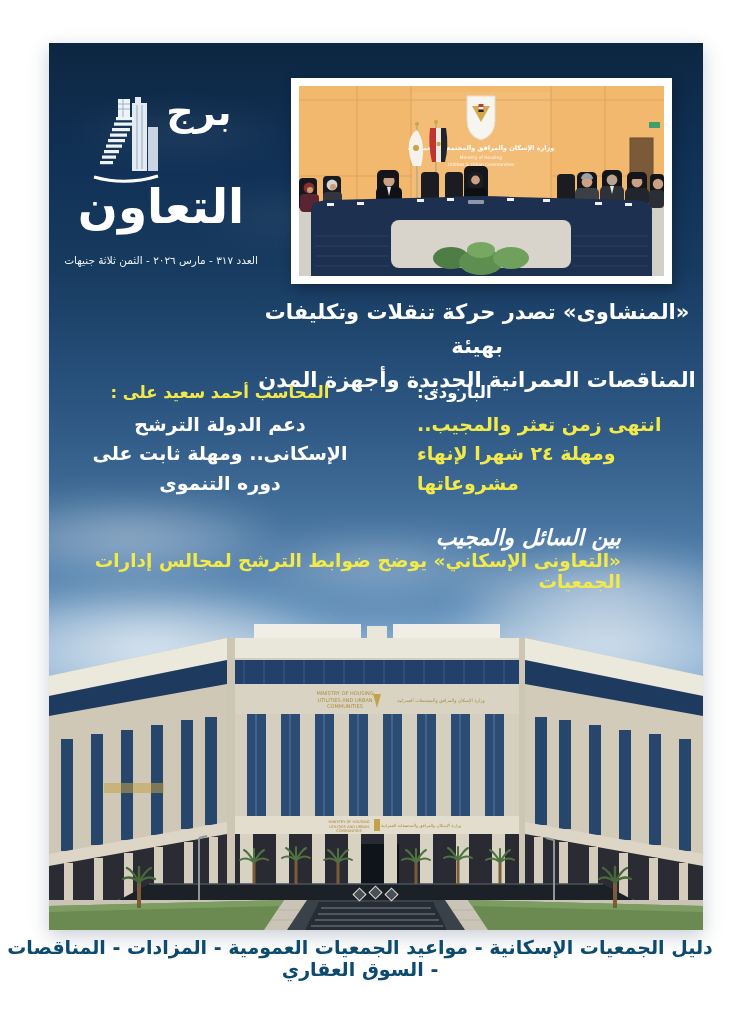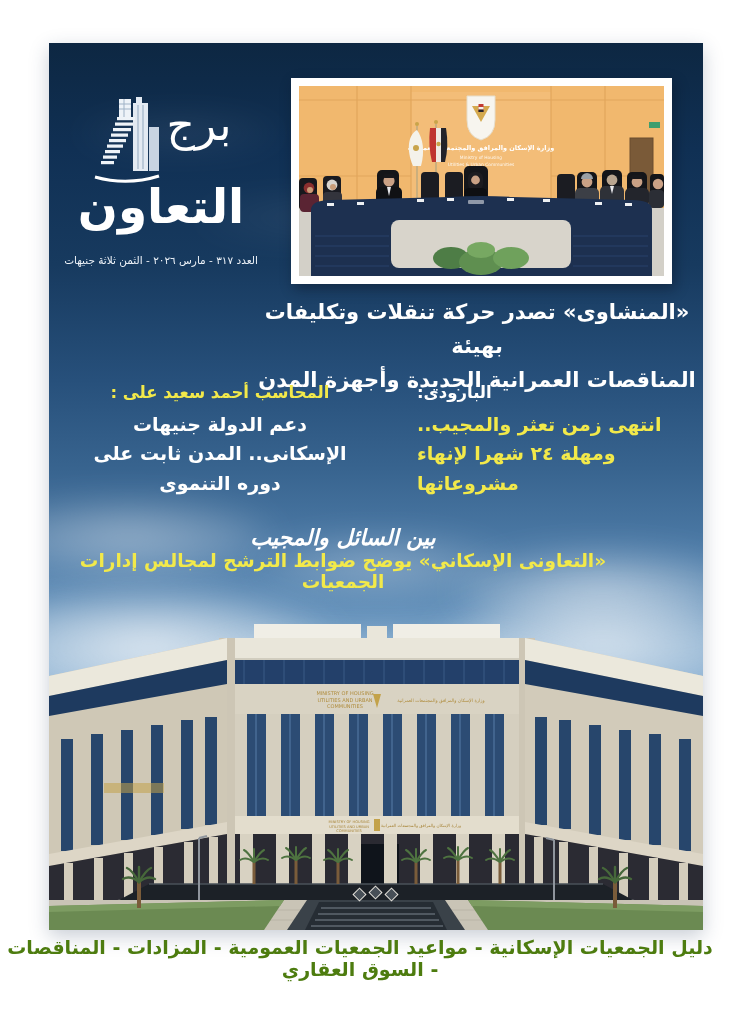--- a/index.html
+++ b/index.html
@@ -20,46 +20,46 @@
   .cloud.c3{right:-50px;top:505px;width:300px;height:85px;opacity:.55;}
   .cloud.c4{left:-90px;top:545px;width:380px;height:120px;opacity:.85;}
   .cloud.c5{right:-70px;top:548px;width:340px;height:110px;opacity:.8;}
   .cloud.c6{left:120px;top:585px;width:420px;height:90px;opacity:.5;}
   .cloud.c7{left:20px;top:70px;width:220px;height:40px;opacity:.10;}
   .cloud.c8{left:140px;top:150px;width:240px;height:50px;opacity:.08;}
 
   .masthead{position:absolute;left:8px;top:50px;width:208px;color:#fff;text-align:center;}
   .logo-row{display:flex;align-items:flex-start;justify-content:center;gap:4px;}
   .logo-icon{display:block;}
-  .logo-word1{font-size:44px;font-weight:normal;line-height:1;margin-top:10px;}
+  .logo-word1{font-size:38px;font-weight:bold;line-height:1;}
   .logo-word2{font-size:47px;font-weight:bold;line-height:1;margin-top:-10px;letter-spacing:1px;}
   .issue-line{font-size:10.5px;margin-top:24px;white-space:nowrap;color:#eef3f9;}
 
   .photo-frame{
     position:absolute;left:242px;top:35px;width:365px;height:190px;
     background:#ffffff;padding:8px;box-shadow:3px 5px 12px rgba(10,20,35,.45);
   }
   .photo-frame svg{display:block;}
   .headline-main{position:absolute;right:6px;top:252px;width:440px;font-size:21px;line-height:1.62;font-weight:bold;color:#fff;text-align:center;}
   .story-left{position:absolute;left:20px;top:340px;width:302px;text-align:center;}
   .story-right{position:absolute;left:368px;top:340px;width:284px;text-align:left;}
   .kicker-yellow{color:#f2e94a;font-size:16.5px;font-weight:bold;margin-bottom:8px;}
   .kicker-white{color:#ffffff;font-size:16.5px;font-weight:bold;margin-bottom:8px;}
   .story-white{color:#ffffff;font-size:19px;font-weight:bold;line-height:1.55;}
   .story-yellow{color:#f2e94a;font-size:19px;font-weight:bold;line-height:1.55;}
 
-  .qa-block{position:absolute;left:10px;top:482px;width:568px;text-align:center;}
+  .qa-block{position:absolute;left:4px;top:482px;width:568px;text-align:right;}
   .qa-kicker{color:#ffffff;font-size:22px;font-style:italic;font-weight:bold;letter-spacing:1px;}
   .qa-line{color:#f2e94a;font-size:18.5px;font-weight:bold;}
 
   .building-svg{position:absolute;left:0;bottom:0;width:654px;height:312px;}
 
   .footer-strip{
     position:absolute;left:0;top:936px;width:720px;text-align:center;
-    color:#4d7c0f;font-size:19px;font-weight:bold;
+    color:#0c4a6e;font-size:19px;font-weight:bold;
   }
 </style>
 </head>
 <body>
 
 <div class="cover">
 
   <div class="cloud c1"></div>
   <div class="cloud c2"></div>
   <div class="cloud c3"></div>
@@ -237,22 +237,22 @@
   </div>
 
   <div class="headline-main" dir="rtl">
     <div>«المنشاوى» تصدر حركة تنقلات وتكليفات بهيئة</div>
     <div>المناقصات العمرانية الجديدة وأجهزة المدن</div>
   </div>
 
   <div class="story-left" dir="rtl">
     <div class="kicker-yellow">المحاسب أحمد سعيد على :</div>
     <div class="story-white">
-      <div>دعم الدولة جنيهات</div>
-      <div>الإسكانى.. المدن ثابت على</div>
+      <div>دعم الدولة الترشح</div>
+      <div>الإسكانى.. ومهلة ثابت على</div>
       <div>دوره التنموى</div>
     </div>
   </div>
 
   <div class="story-right" dir="rtl">
     <div class="kicker-white">البارودى:</div>
     <div class="story-yellow">
       <div>انتهى زمن تعثر والمجيب..</div>
       <div>ومهلة ٢٤ شهرا لإنهاء</div>
       <div>مشروعاتها</div>

